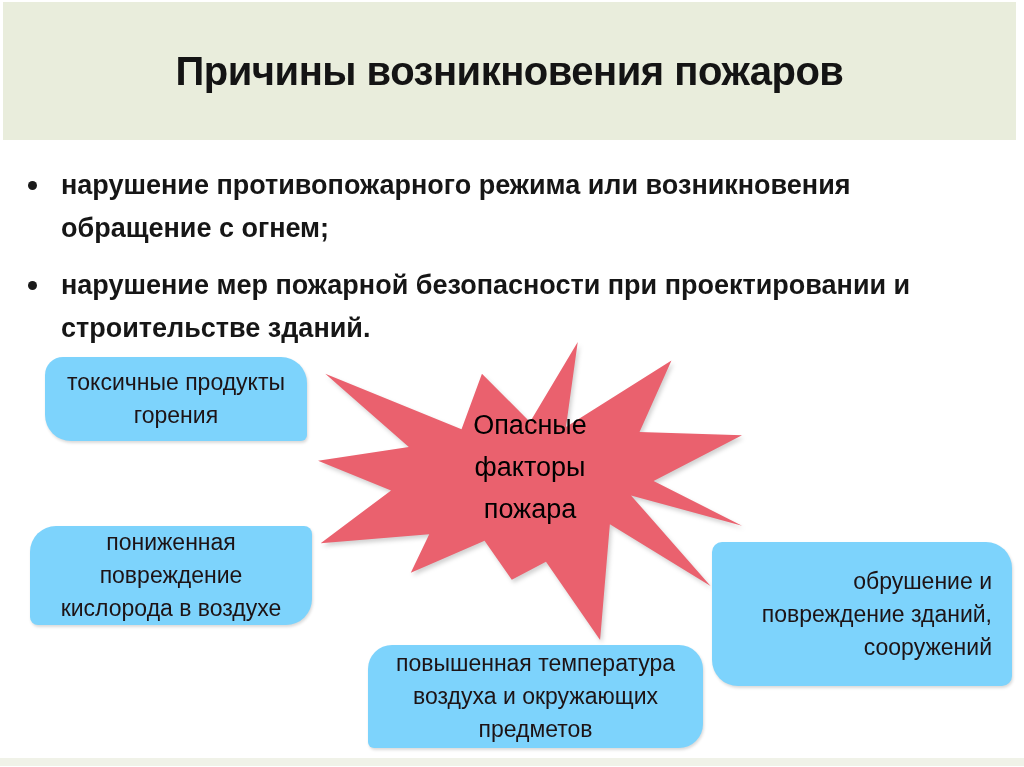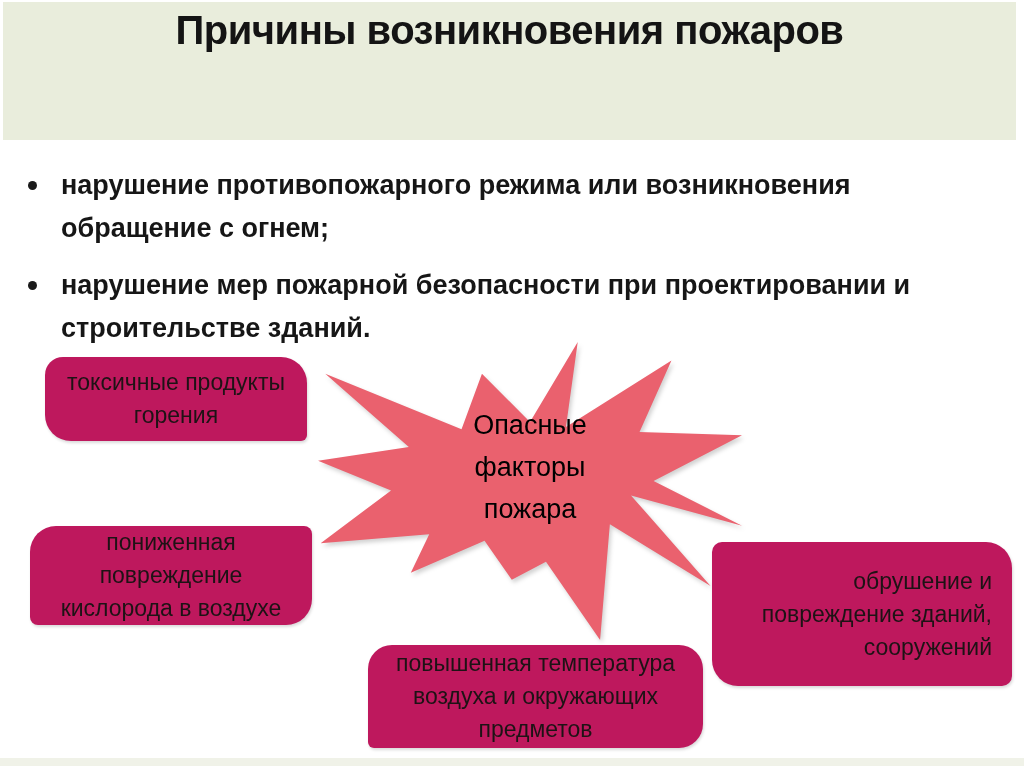--- a/index.html
+++ b/index.html
@@ -8,21 +8,21 @@
     width:1024px;height:767px;
     background:#ffffff;
     overflow:hidden;
     font-family:"Liberation Sans","DejaVu Sans",sans-serif;
     color:#1c1c1c;
   }
   
   .title-band{
     position:absolute;left:3px;top:2px;width:1013px;height:138px;
     background:#E9EDDC;
-    display:flex;flex-direction:column;align-items:center;
+    display:flex;flex-direction:column;align-items:center;justify-content:center;
   }
   .title-line{
     font-size:40px;font-weight:700;line-height:56px;
     letter-spacing:-0.5px;color:#141414;text-align:center;white-space:nowrap;
   }
   
   .bullets{position:absolute;left:28px;top:164px;width:940px;}
   .bullet{display:flex;align-items:flex-start;margin-bottom:14px;}
   .bullet-dot{
     flex:none;width:9px;height:9px;border-radius:50%;
@@ -37,21 +37,21 @@
     width:100%;height:100%;display:block;
     filter:drop-shadow(2px 3px 2px rgba(0,0,0,0.18));
   }
   .star-label{
     position:absolute;left:50%;top:42%;transform:translate(-50%,-50%);
     width:180px;text-align:center;
     font-size:27px;line-height:42px;color:#000000;
   }
   .factor-box{
     position:absolute;
-    background:#be185d;
+    background:#7dd3fc;
     display:flex;align-items:center;justify-content:center;
     text-align:center;
     font-size:23px;line-height:33px;color:#1d1315;
     box-shadow:1px 2px 3px rgba(0,0,0,0.15);
     box-sizing:border-box;padding:15px 20px;
   }
   .box-toxic      {left:45px;  top:357px; width:262px; height:84px;  border-radius:18px 26px 6px 26px;}
   .box-open-fire  {left:730px; top:351px; width:250px; height:82px;  border-radius:26px 14px 26px 6px;}
   .box-low-oxygen {left:30px;  top:526px; width:282px; height:99px;  border-radius:26px 8px 26px 8px;}
   .box-collapse   {left:712px; top:542px; width:300px; height:144px; border-radius:10px 26px 10px 26px;text-align:right;}

